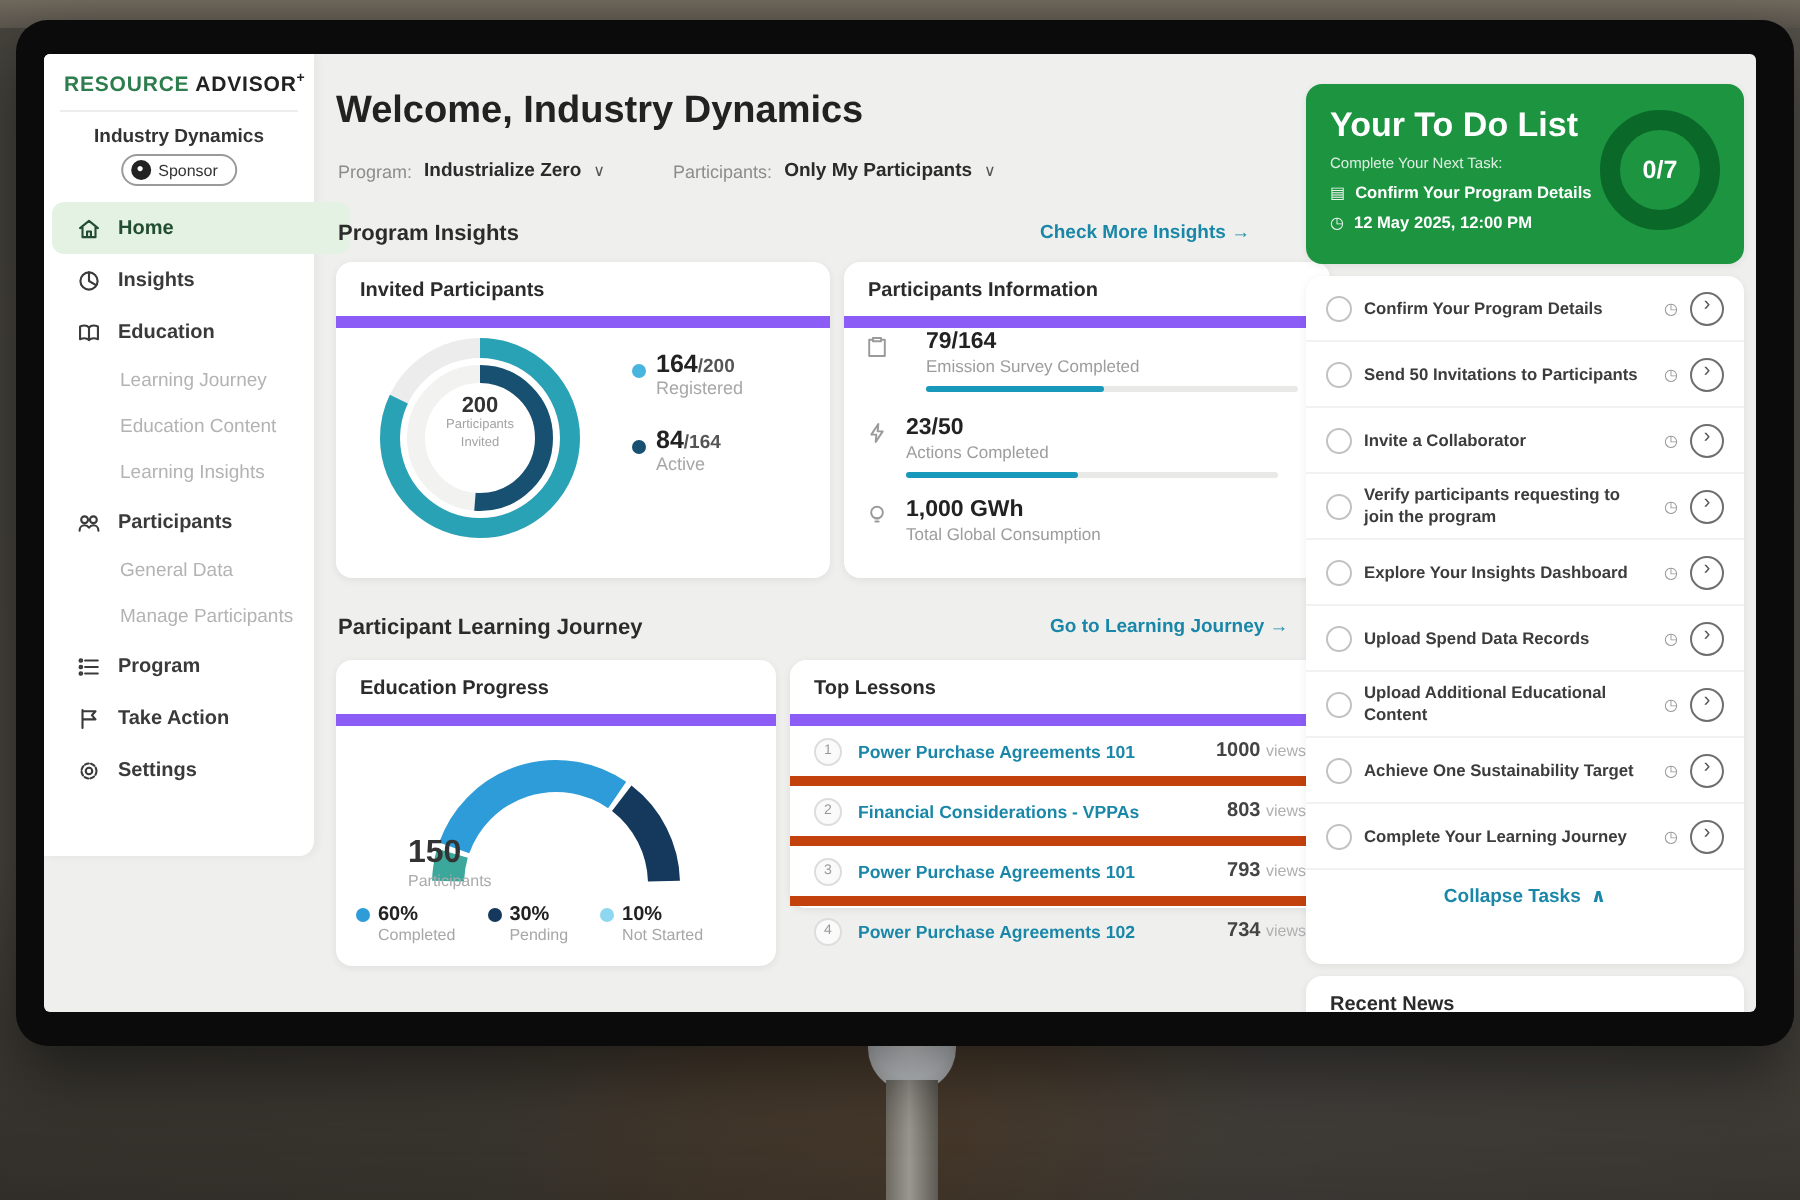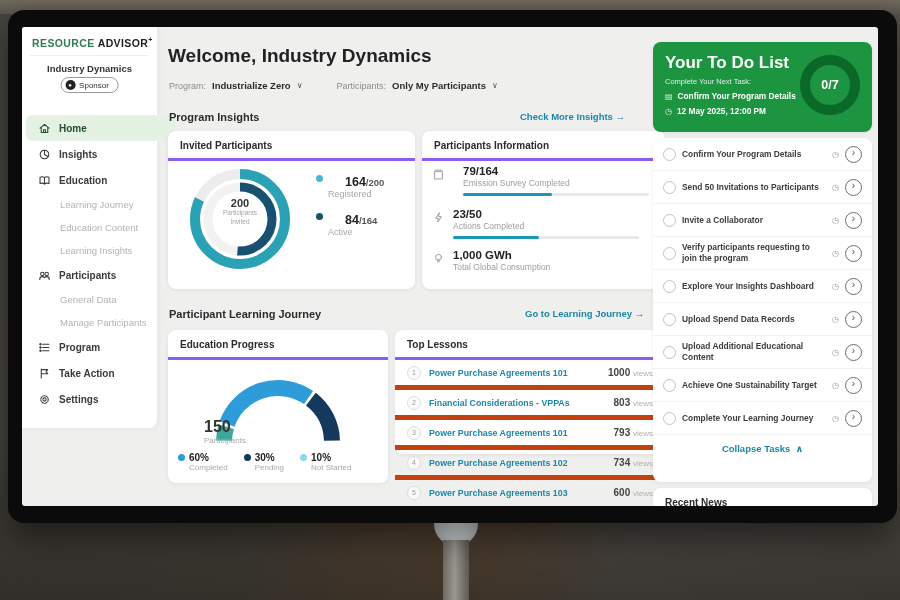--- a/index.html
+++ b/index.html
@@ -32,51 +32,51 @@
   #logo .d{color:#222}
   #logo sup{font-size:7px}
   .hr{height:1px;background:#ededeb}
   #logo-hr{left:8px;top:28px;width:119px}
   #org-name{left:0;top:36px;width:135px;text-align:center;font-size:9.5px;font-weight:bold;color:#333}
   #sponsor-pill{left:50%;top:50px;transform:translateX(-50%);display:inline-flex;align-items:center;gap:4px;
       border:1px solid #9a9a9a;border-radius:10px;padding:2px 9px 2px 4px;background:#fff}
   #sponsor-dot{width:10px;height:10px;border-radius:50%;background:#222;color:#fff;font-size:6px;
       display:flex;align-items:center;justify-content:center}
   #sponsor-pill span.t{font-size:8px;color:#333}
-  #menu{left:0;top:88px;width:157px}
+  #menu{left:0;top:74px;width:157px}
   .mi{display:flex;align-items:center;gap:8px;height:26px;padding:0 8px 0 12px;margin:0 4px;
       font-size:10px;font-weight:bold;color:#3a3a3a;border-radius:6px;cursor:pointer}
   .mi svg{flex:0 0 13px}
   .mi.active{background:#e3f2e2;color:#234d32}
   .mi.sub{height:23px;padding-left:34px;font-size:9.5px;font-weight:normal;color:#b3b3b3}
 
   
   #page-title{left:146px;top:18px;font-size:19px;font-weight:bold;color:#222}
   #filters{left:147px;top:53px;display:flex;gap:34px;align-items:center}
   .filter{display:flex;gap:6px;align-items:center;font-size:9px;color:#8c8c8c}
   .filter b{color:#2b2b2b;font-size:9.5px}
   .filter .chev{font-size:8px;color:#555}
   .sec-title{font-size:11px;font-weight:bold;color:#2b2b2b}
   .sec-link{font-size:9.5px;font-weight:bold;color:#1a87a8;cursor:pointer;white-space:nowrap}
   #sec1-title{left:147px;top:84px}
   #sec1-link{left:498px;top:84px}
   #sec2-title{left:147px;top:281px}
   #sec2-link{left:503px;top:281px}
 
   .card{position:absolute;background:#fff;border-radius:8px;box-shadow:0 1px 4px rgba(0,0,0,.07)}
-  .card-h{font-size:10px;font-weight:bold;color:#2b2b2b;padding:9px 12px 7px;border-bottom:3px solid #8b5cf6}
+  .card-h{font-size:10px;font-weight:bold;color:#2b2b2b;padding:9px 12px 7px;border-bottom:6px solid #8b5cf6}
 
   #card-invited{left:146px;top:104px;width:247px;height:158px}
   #donut-wrap{position:absolute;left:16px;top:32px;width:112px;height:112px}
   #donut-center{position:absolute;left:0;top:34px;width:112px;text-align:center}
   #donut-center .v{font-size:11px;font-weight:bold;color:#333}
   #donut-center .l{font-size:6.5px;color:#a3a3a3;line-height:1.35}
   #invited-legend{position:absolute;left:148px;top:44px}
   .ileg{margin-bottom:14px}
-  .ileg .row1{display:flex;align-items:flex-start;gap:22px}
+  .ileg .row1{display:flex;align-items:flex-end;gap:5px}
   .ileg .dot{width:7px;height:7px;border-radius:50%}
   .ileg .v{font-size:12.5px;font-weight:bold;color:#222}
   .ileg .v small{font-size:9.5px;color:#555}
   .ileg .l{font-size:9px;color:#a7a7a7;margin-left:12px}
 
   #card-info{left:400px;top:104px;width:243px;height:158px}
   .stat{position:absolute;left:10px;display:flex;gap:8px}
   .stat .sicon{width:13px;padding-top:2px;color:#9a9a9a}
   .stat .v{font-size:11.5px;font-weight:bold;color:#222}
   .stat .l{font-size:8.5px;color:#9d9d9d;margin:1px 0 5px}
@@ -358,25 +358,20 @@
         <div class="lesson">
           <span class="rank">3</span>
           <span class="t">Power Purchase Agreements 101</span>
           <span class="views">793 <small>views</small></span>
         </div>
         <div class="lesson">
           <span class="rank">4</span>
           <span class="t">Power Purchase Agreements 102</span>
           <span class="views">734 <small>views</small></span>
         </div>
-        <div class="lesson">
-          <span class="rank">5</span>
-          <span class="t">Power Purchase Agreements 103</span>
-          <span class="views">600 <small>views</small></span>
-        </div>
       </div>
   </div>
 
   <div id="todo-card" class="card" style="background: rgb(28, 148, 64);">
     <div id="todo-inner">
       <div id="todo-title">Your To Do List</div>
       <div id="todo-sub">Complete Your Next Task:</div>
       <div class="todo-row">
           <span class="ic">▤</span>
           <span>Confirm Your Program Details</span>

